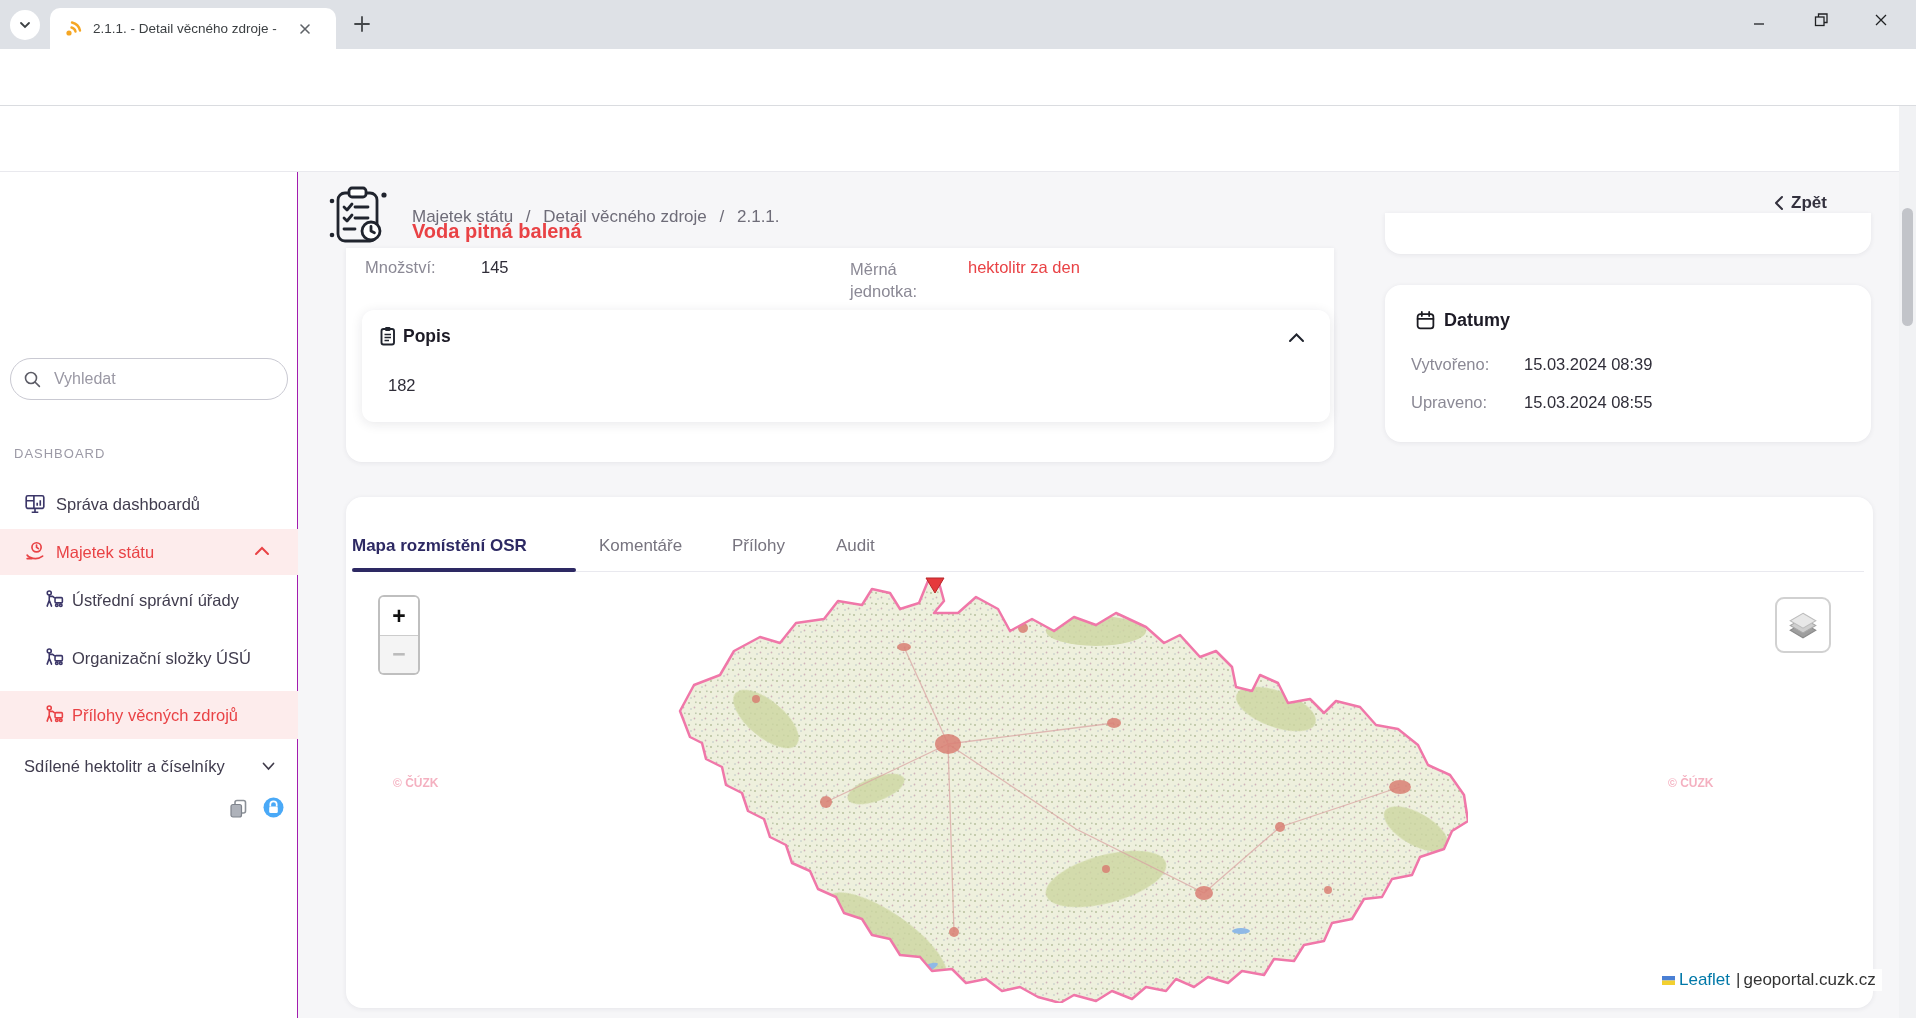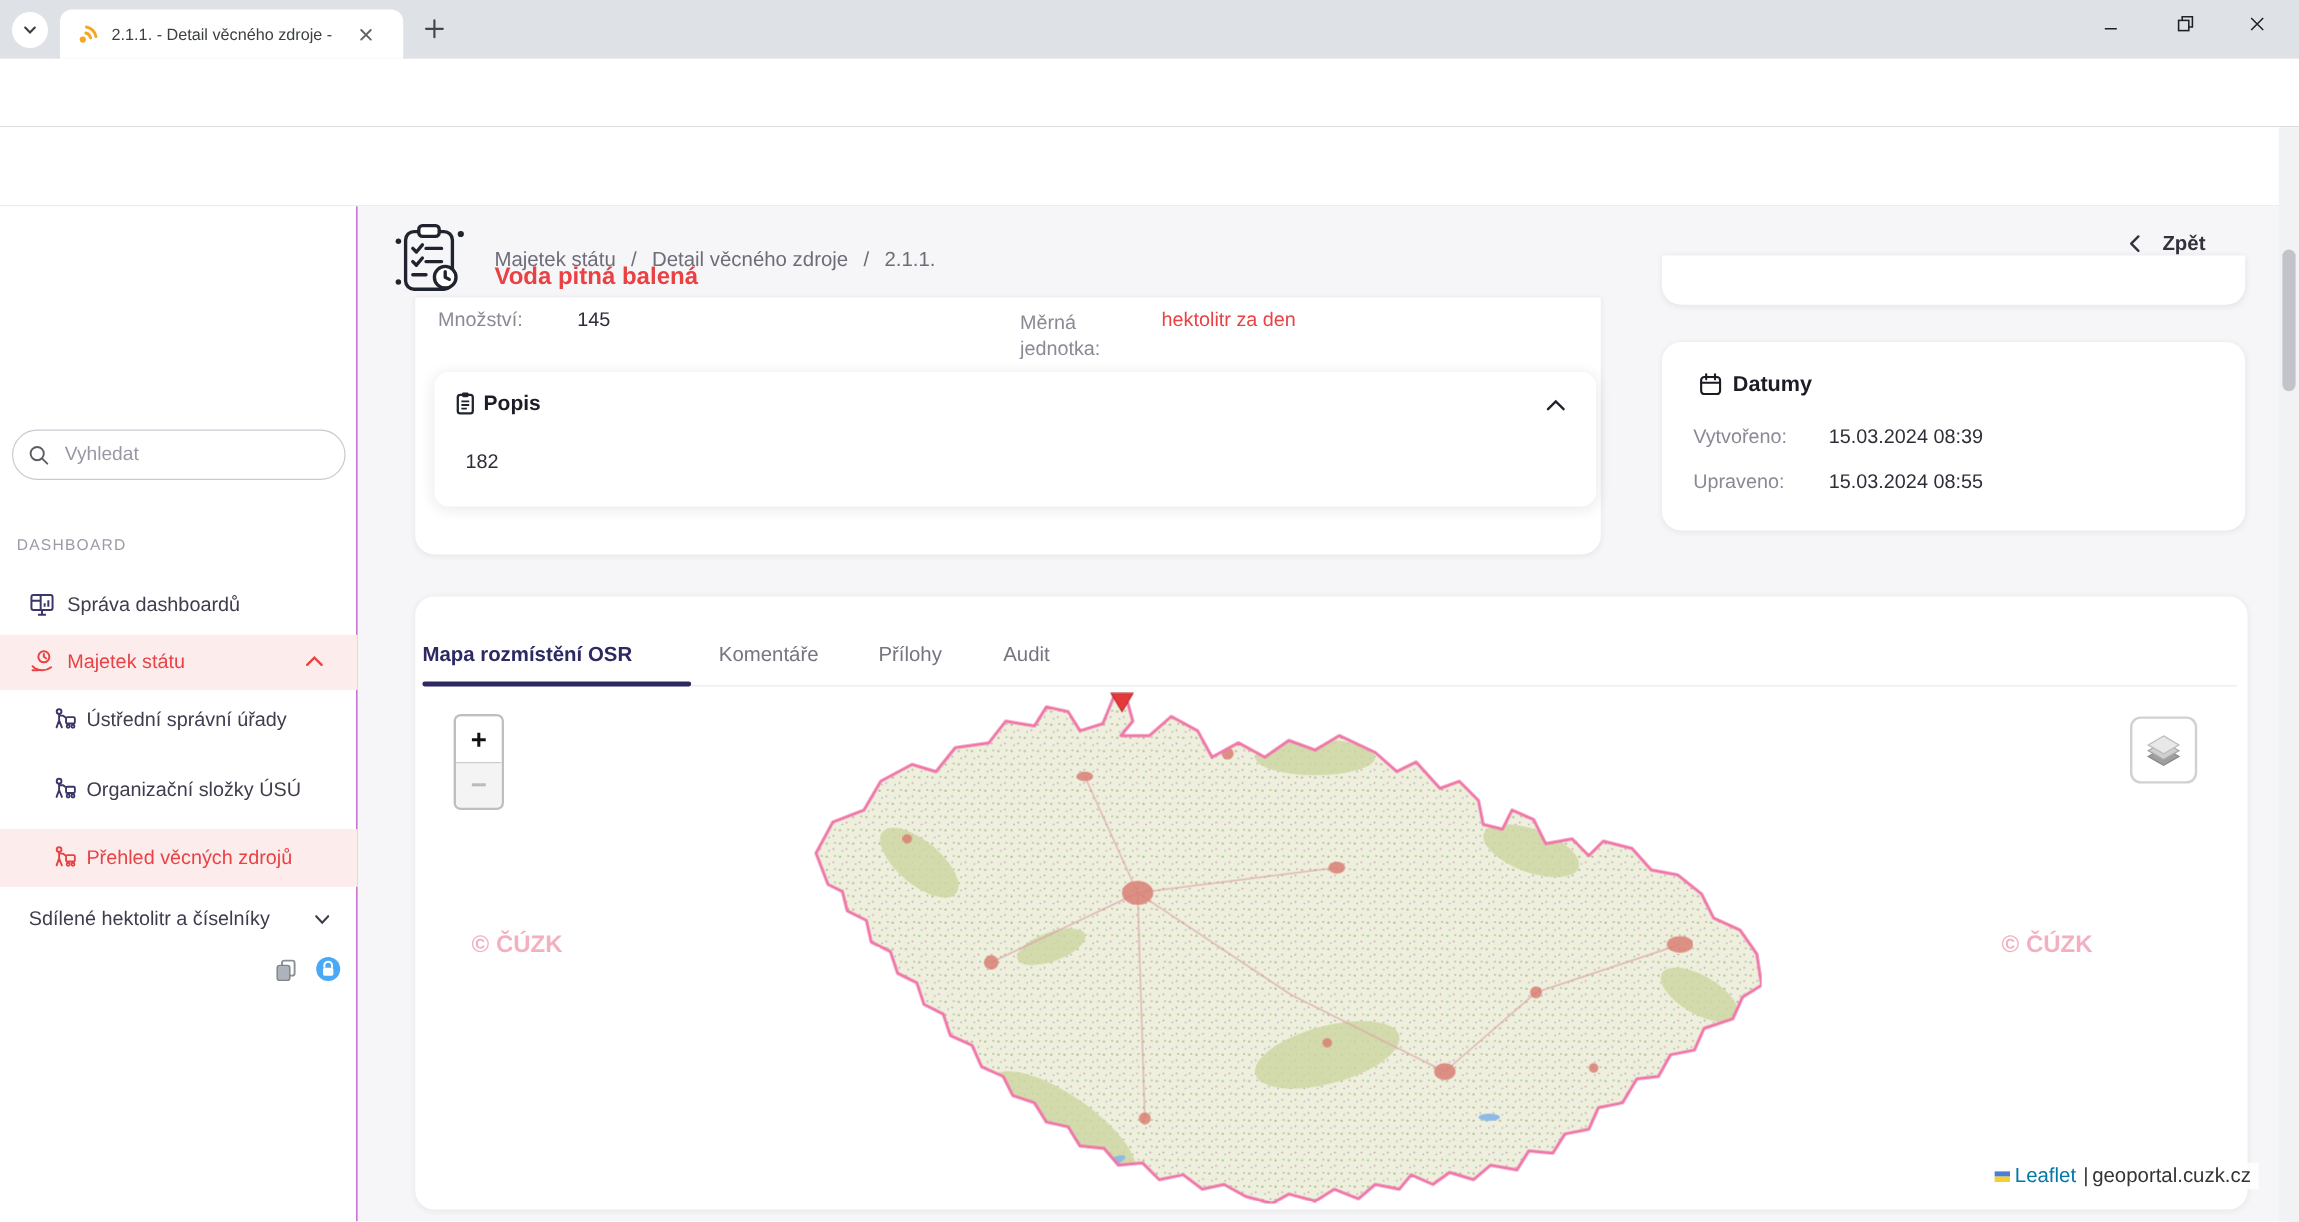--- a/index.html
+++ b/index.html
@@ -42,21 +42,21 @@
   .popis-card{left:362px;top:310px;width:968px;height:112px;background:#fff;border-radius:12px;box-shadow:0 2px 12px rgba(25,25,46,0.10);}
   .bold-title{font-size:17.5px;font-weight:700;color:#1d1b26;}
   
   .tab-label{position:absolute;top:536px;font-size:17px;color:#77747f;text-align:left;cursor:pointer;}
   .tab-label.active{color:#2d2963;font-weight:700;}
   
   .leaflet-zoom{left:378px;top:595px;width:42px;height:80px;border:2px solid rgba(0,0,0,0.25);border-radius:6px;overflow:hidden;background:#fff;}
   .lz-btn{width:100%;height:38px;display:flex;align-items:center;justify-content:center;font-size:23px;font-weight:bold;color:#111;background:#fff;cursor:pointer;}
   .lz-btn.disabled{background:#f4f4f4;color:#bbb;border-top:1px solid #ccc;}
   .layers-ctl{left:1775px;top:597px;width:56px;height:56px;background:#fff;border:2px solid rgba(0,0,0,0.18);border-radius:9px;display:flex;align-items:center;justify-content:center;}
-  .watermark{font-size:20px;font-weight:bold;color:rgba(233,90,124,0.48);}
+  .watermark{font-size:12px;font-weight:bold;color:rgba(233,90,124,0.48);}
   .attribution{left:1656px;top:969px;height:22px;background:rgba(255,255,255,0.85);display:flex;align-items:center;padding:0 6px;font-size:17px;color:#333;}
   .attribution a{color:#0078A8;text-decoration:none;margin:0 3px 0 4px;}
   
   .sb-track{left:1899px;top:106px;width:17px;height:912px;background:#f1f2f4;}
   .sb-thumb{left:1902px;top:208px;width:11px;height:118px;background:#c2c4c9;border-radius:6px;}
 </style>
 </head>
 <body>
 
 <div id="root">
@@ -253,21 +253,21 @@
     <div class="nav-item active" style="top:519px;height:48px;">
       <svg class="abs" style="left:44px;top:13px;" width="21" height="21" viewBox="0 0 20 20">
           <g stroke="#e94245" stroke-width="1.5" fill="none" stroke-linecap="round">
             <circle cx="5" cy="3.8" r="1.9"></circle>
             <path d="M5 5.8v5l-2 5.5M5 10.8l2.2 5.5M5 7h3.2l1.6 1.2"></path>
             <rect x="10.5" y="8.2" width="7" height="5" rx="1"></rect>
             <circle cx="12.2" cy="15.5" r="1.2"></circle>
             <circle cx="16" cy="15.5" r="1.2"></circle>
           </g>
         </svg>
-      <span class="lbl abs" style="left:72px;">Přehled věcných zdrojů</span>
+      <span class="lbl abs" style="left:72px;">Přílohy věcných zdrojů</span>
     </div>
 
     <div class="nav-item" style="top:574px;height:40px;">
       <span class="lbl abs" style="left:24px;">Sdílené hektolitr a číselníky</span>
       <svg class="abs" style="left:262px;top:16px;" width="13" height="9" viewBox="0 0 13 9">
           <path d="M1.5 1.5L6.5 7l5-5.5" stroke="#3f3b4a" stroke-width="1.7" fill="none" stroke-linecap="round"></path>
         </svg>
     </div>
 
     <div class="abs" style="left:228px;top:626px;">
@@ -306,21 +306,21 @@
     <span style="margin:0 8px;">/</span>
     <span>Detail věcného zdroje</span>
     <span style="margin:0 8px;">/</span>
     <span>2.1.1.</span>
   </div>
   <div class="abs" style="left:412px;top:220px;font-size:20px;font-weight:800;color:#e94245;">Voda pitná balená</div>
   <div class="abs" style="left:1772px;top:193px;display:flex;align-items:center;cursor:pointer;">
     <svg width="14" height="16" viewBox="0 0 14 16">
         <path d="M10 2L4 8l6 6" stroke="#33313e" stroke-width="2" fill="none" stroke-linecap="round" stroke-linejoin="round"></path>
       </svg>
-    <span style="font-size:17px;font-weight:600;color:#33313e;margin-left:16px;">Zpět</span>
+    <span style="font-size:17px;font-weight:600;color:#33313e;margin-left:5px;">Zpět</span>
   </div>
 
   <div class="card" style="left:1385px;top:213px;width:486px;height:41px;border-radius:0 0 16px 16px;"></div>
 
   <div class="card" style="left:346px;top:248px;width:988px;height:214px;border-radius:0 0 16px 16px;"></div>
   <div class="abs glabel" style="left:365px;top:258px;">Množství:</div>
   <div class="abs gvalue" style="left:481px;top:258px;">145</div>
   <div class="abs glabel" style="left:850px;top:258px;width:100px;line-height:22px;">Měrná jednotka:</div>
   <div class="abs redlink" style="left:968px;top:258px;cursor:pointer;">hektolitr za den</div>
 

